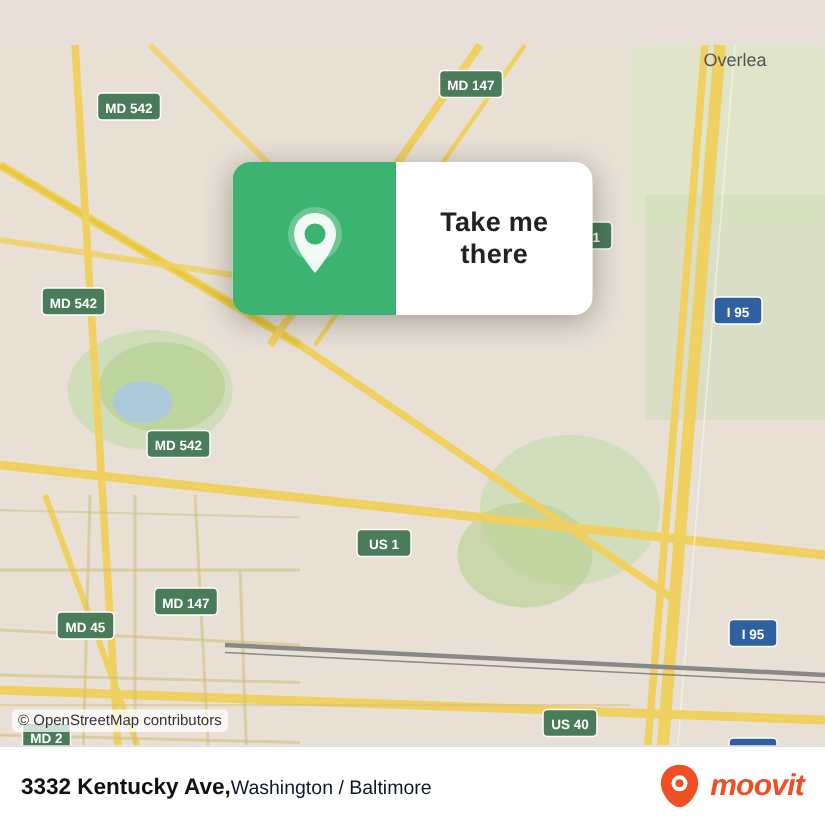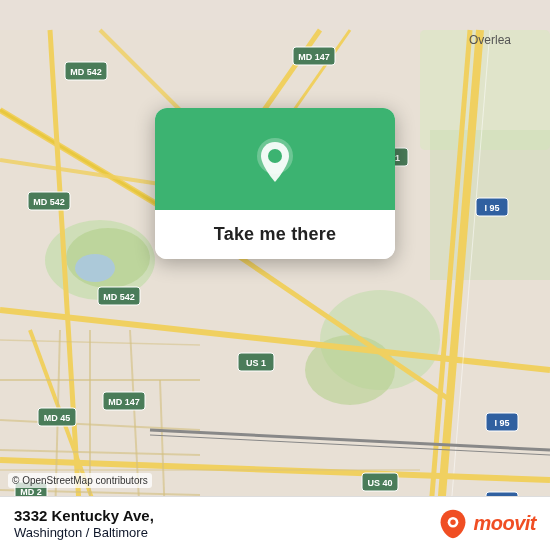--- a/index.html
+++ b/index.html
@@ -30,21 +30,21 @@
     #popup-card {
       position: absolute;
       top: 108px;
       left: 155px;
       width: 240px;
       background: white;
       border-radius: 12px;
       box-shadow: 0 4px 20px rgba(0,0,0,0.3);
       overflow: hidden;
       display: flex;
-      flex-direction: column;
+      flex-direction: row;
       align-items: center;
     }
 
     #popup-green-area {
       background: #3cb371;
       width: 100%;
       display: flex;
       justify-content: center;
       align-items: center;
       padding: 28px 0 22px 0;
@@ -77,21 +77,21 @@
       background: white;
       padding: 10px 14px 10px 14px;
       display: flex;
       align-items: center;
       justify-content: space-between;
       border-top: 1px solid #ddd;
     }
 
     #bottom-left {
       display: flex;
-      flex-direction: column;
+      flex-direction: row;
     }
 
     #address-text {
       font-size: 15px;
       font-weight: 700;
       color: #111;
     }
 
     #city-text {
       font-size: 13px;

